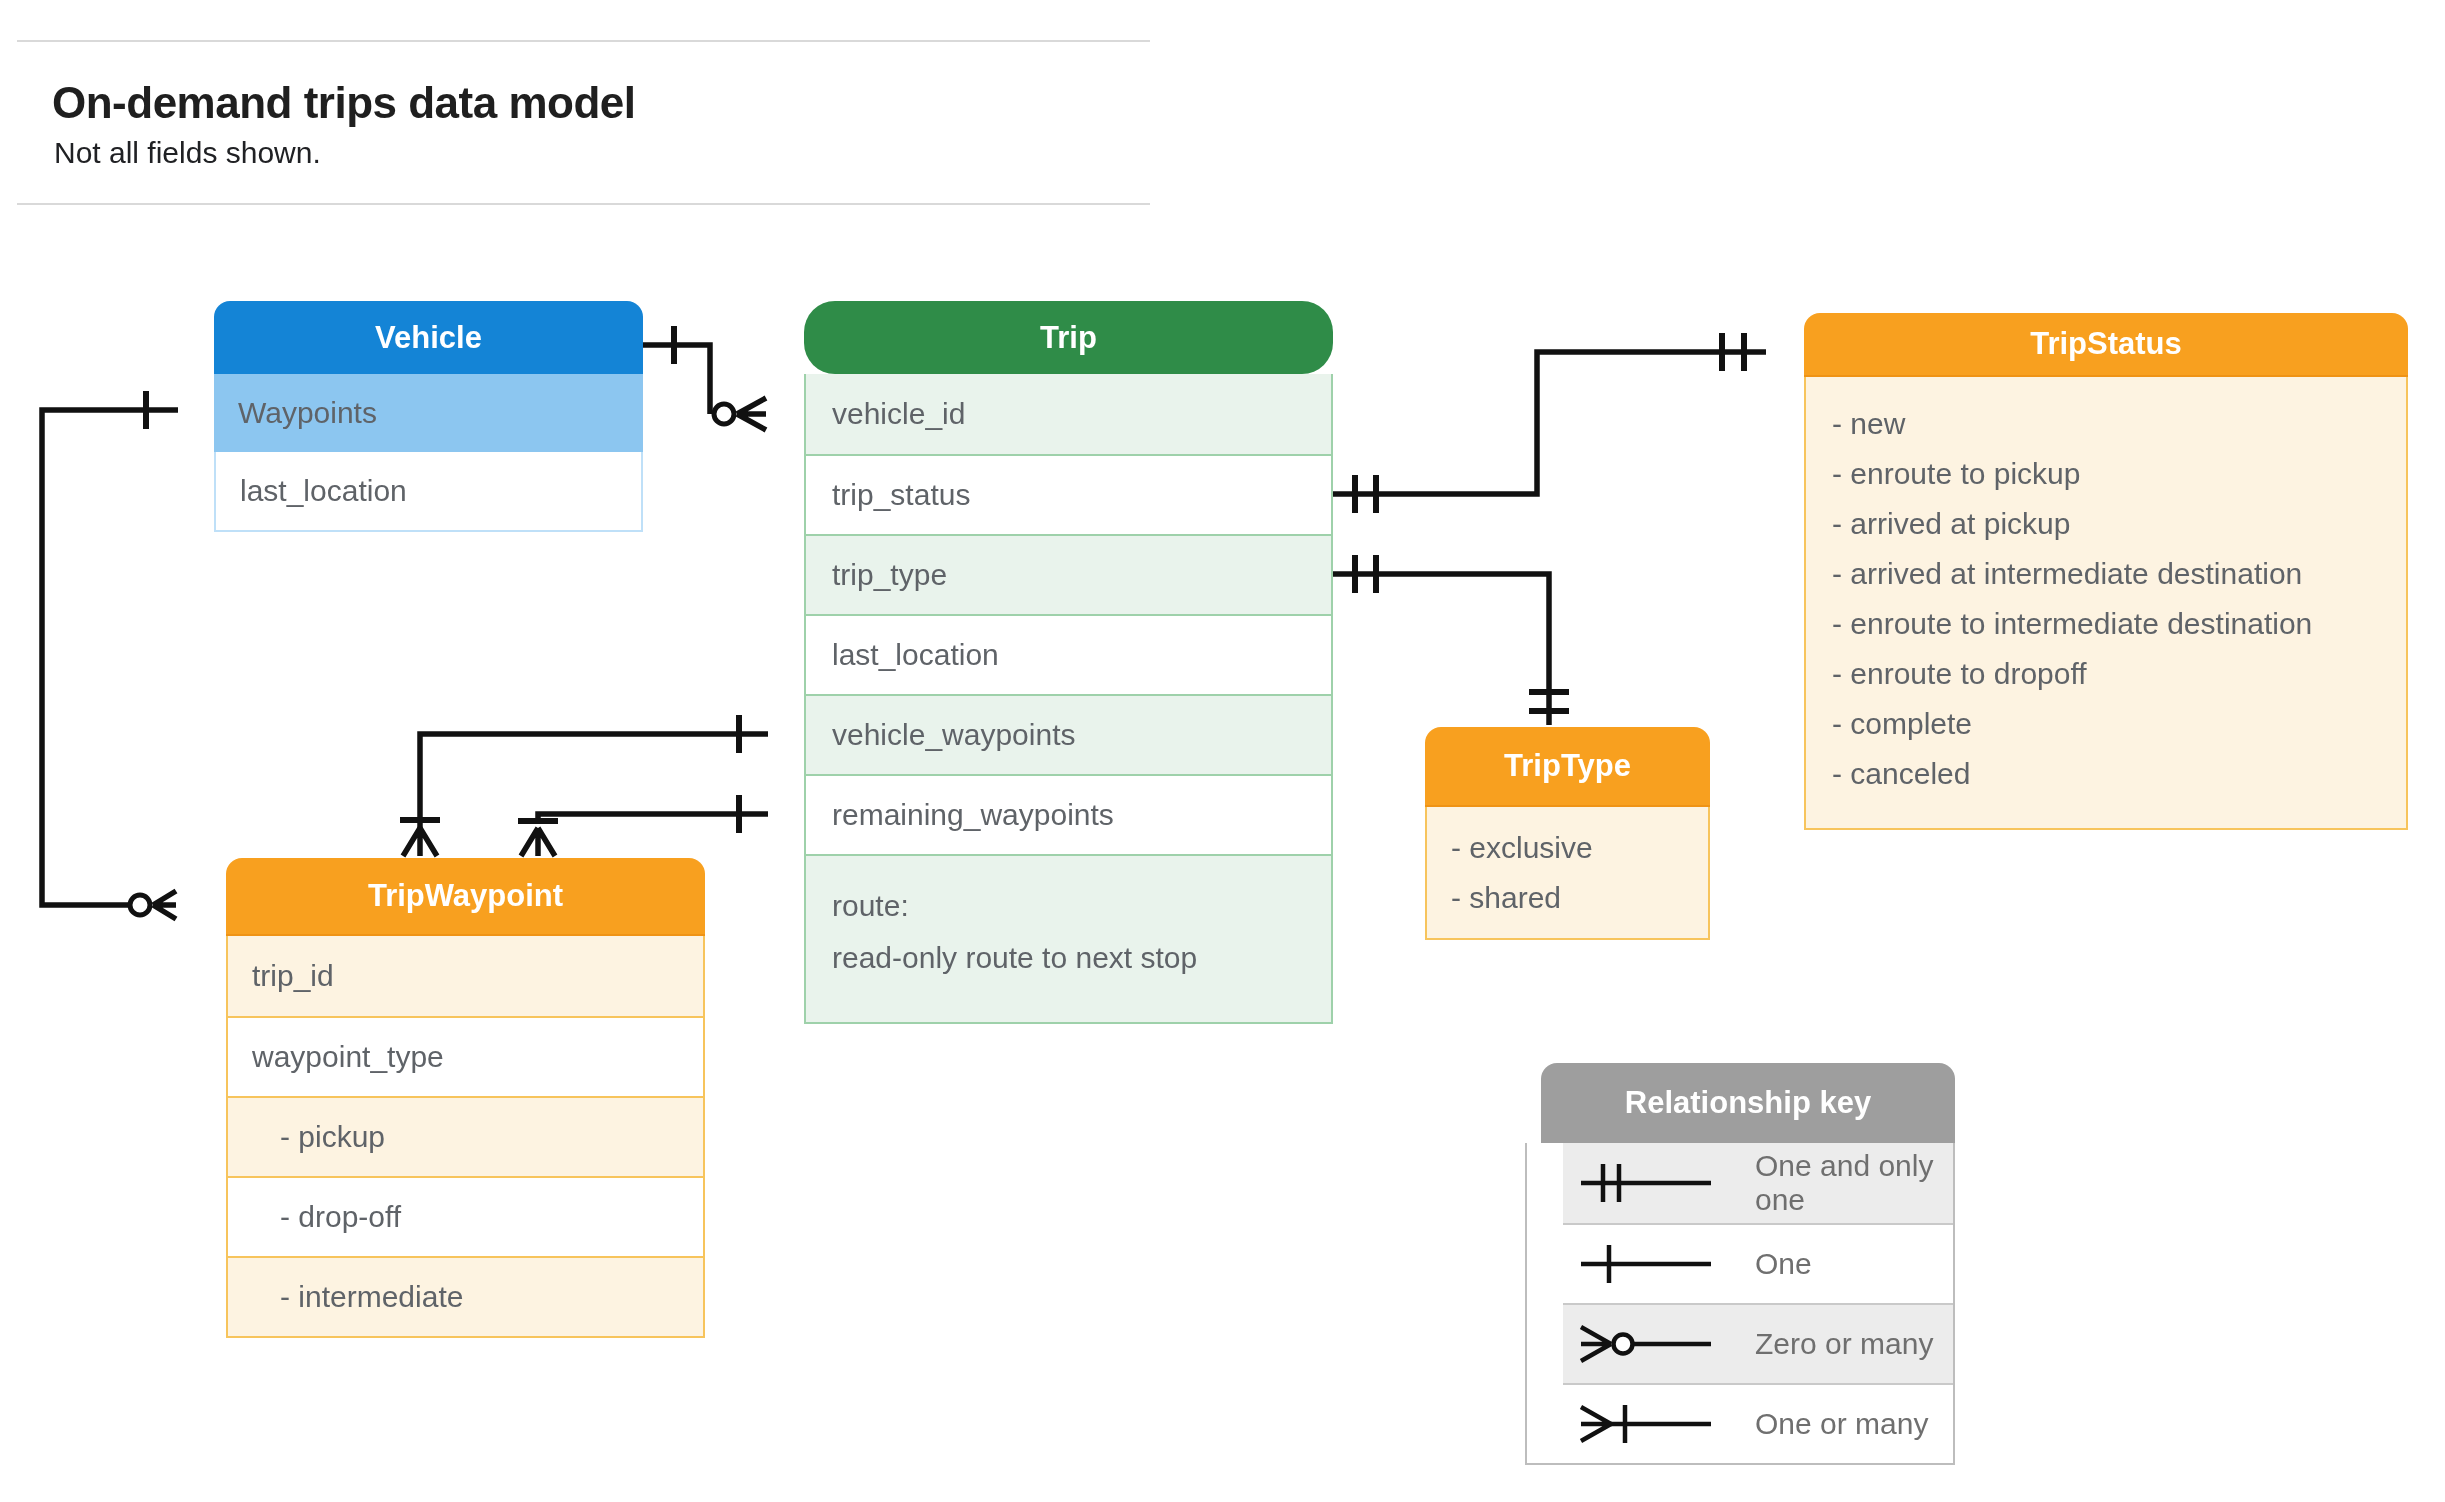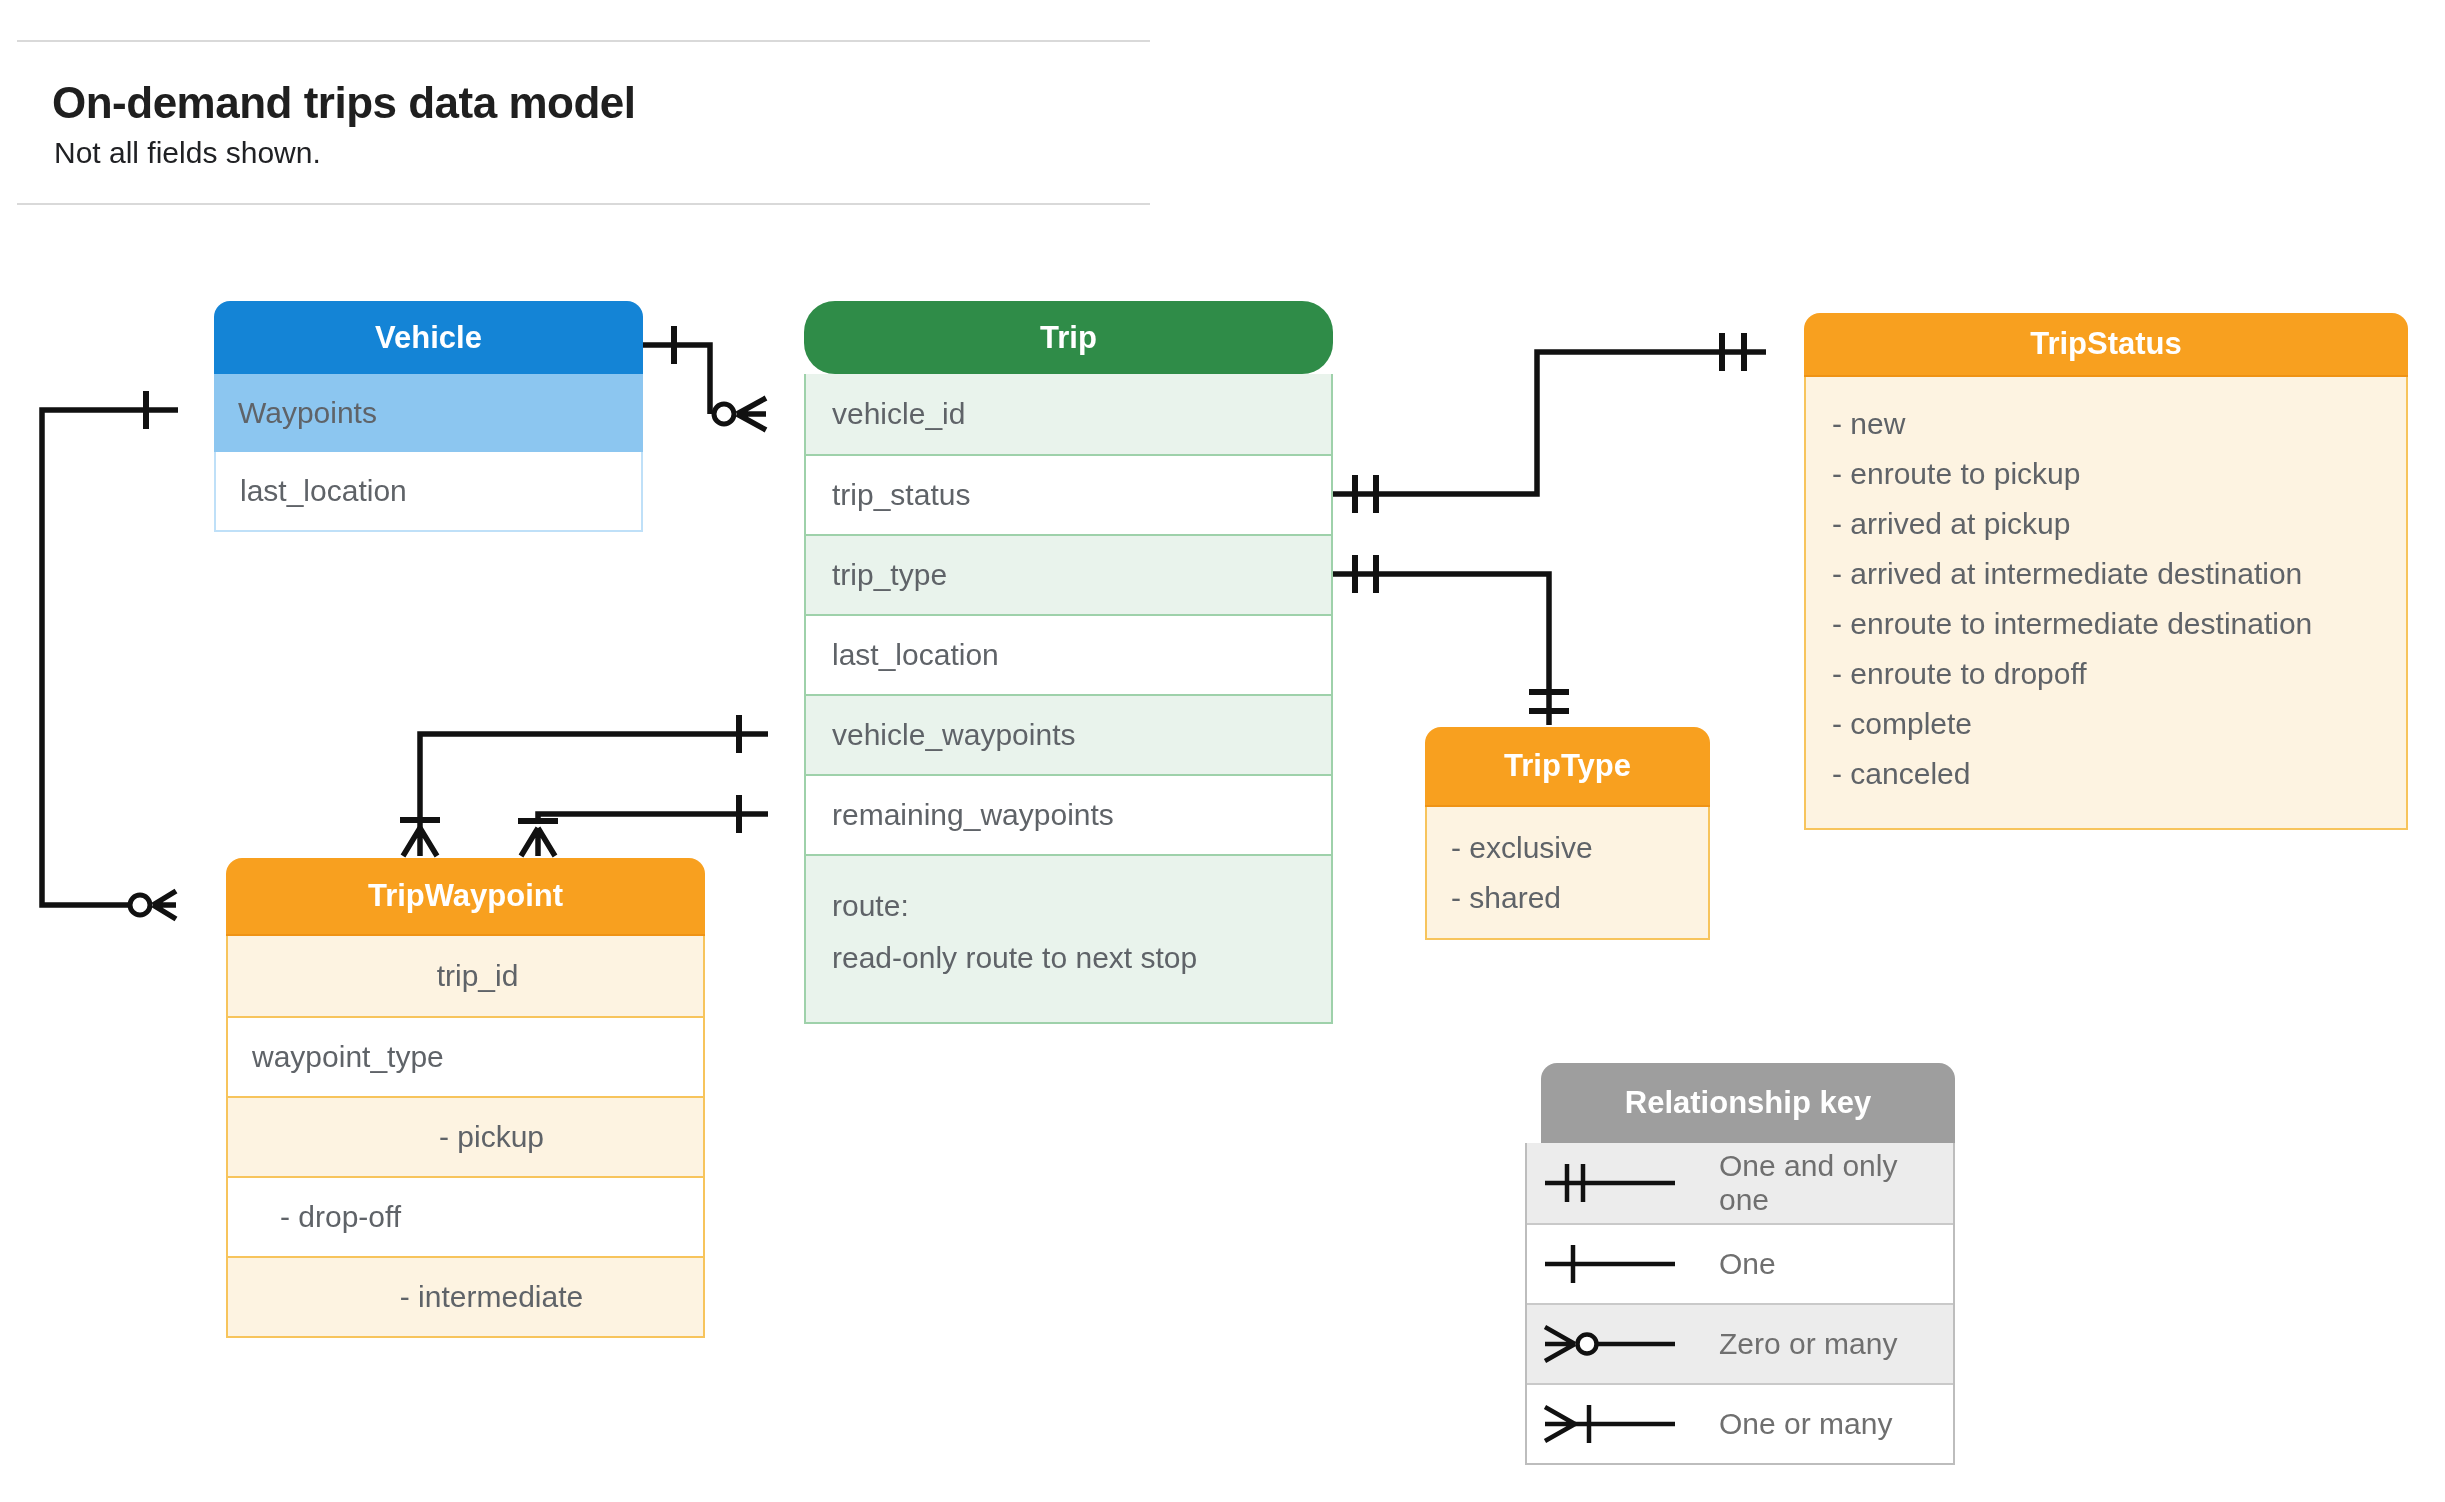--- a/index.html
+++ b/index.html
@@ -40,42 +40,42 @@
   #trip .tbody{border:2px solid var(--trip-border,#9ed1aa);border-top:none;}
   #trip .trow{height:80px;}
   #trip .trow + .trow{border-top:2px solid var(--trip-border,#9ed1aa);}
   #trip .trow.tint{background:var(--trip-row-tint,#e9f3ec);}
   #trip .route-row{height:168px;flex-direction:column;align-items:flex-start;justify-content:flex-start;padding-top:24px;line-height:52px;}
 
   
   .orange .thead{background:var(--accent-orange,#f8a01f);border-bottom:2px solid #ef9315;}
   .orange .tbody{border:2px solid var(--orange-border,#f7c45c);border-top:none;}
   .orange .trow + .trow{border-top:2px solid var(--orange-border,#f7c45c);}
-  .orange .trow.tint{background:var(--orange-row-tint,#fdf3e1);justify-content:center;}
+  .orange .trow.tint{background:var(--orange-row-tint,#fdf3e1);}
 
   #tripstatus{left:1768px;top:313px;width:640px;}
   #tripstatus .thead{height:64px;}
   #tripstatus .tbody{height:453px;background:var(--orange-row-tint,#fdf3e1);padding:22px 16px 0 26px;}
   #tripstatus .enum-line{font-size:30px;color:var(--field-text,#5f6368);line-height:50px;}
 
   #tripwaypoint{left:190px;top:858px;width:515px;}
   #tripwaypoint .thead{height:78px;}
   #tripwaypoint .trow{height:80px;padding-left:24px;}
   #tripwaypoint .trow.enum{padding-left:52px;}
 
   #triptype{left:1389px;top:727px;width:321px;}
   #triptype .thead{height:80px;}
   #triptype .tbody{height:133px;background:var(--orange-row-tint,#fdf3e1);padding:16px 10px 0 24px;}
   #triptype .enum-line{font-size:30px;color:var(--field-text,#5f6368);line-height:50px;}
 
   
   #legend{left:1489px;top:1063px;width:466px;}
   #legend .thead{height:80px;background:var(--legend-header,#9e9e9e);margin-left:16px;}
   #legend .tbody{border:2px solid var(--legend-border,#bdbdbd);border-top:none;}
-  .legend-row{box-sizing:border-box;height:80px;display:flex;align-items:center;background:#fff;}
+  .legend-row{box-sizing:border-box;height:80px;display:flex;align-items:center;background:#fff;margin-left:36px;}
   .legend-row + .legend-row{border-top:2px solid #c9c9c9;}
   .legend-row.tint{background:var(--legend-row-tint,#ececec);}
   .legend-row .sym{margin-left:16px;width:140px;flex:0 0 auto;display:flex;align-items:center;}
   .legend-row .legend-label{margin-left:36px;font-size:30px;color:#6f6f6f;}
   .sym svg{display:block;}
   .sym .stroke{stroke:#111;stroke-width:4.5;fill:none;}
   .sym .dot{stroke:#111;stroke-width:4.5;fill:#fff;}
 
   
   #connectors{position:absolute;left:0;top:0;pointer-events:none;}

